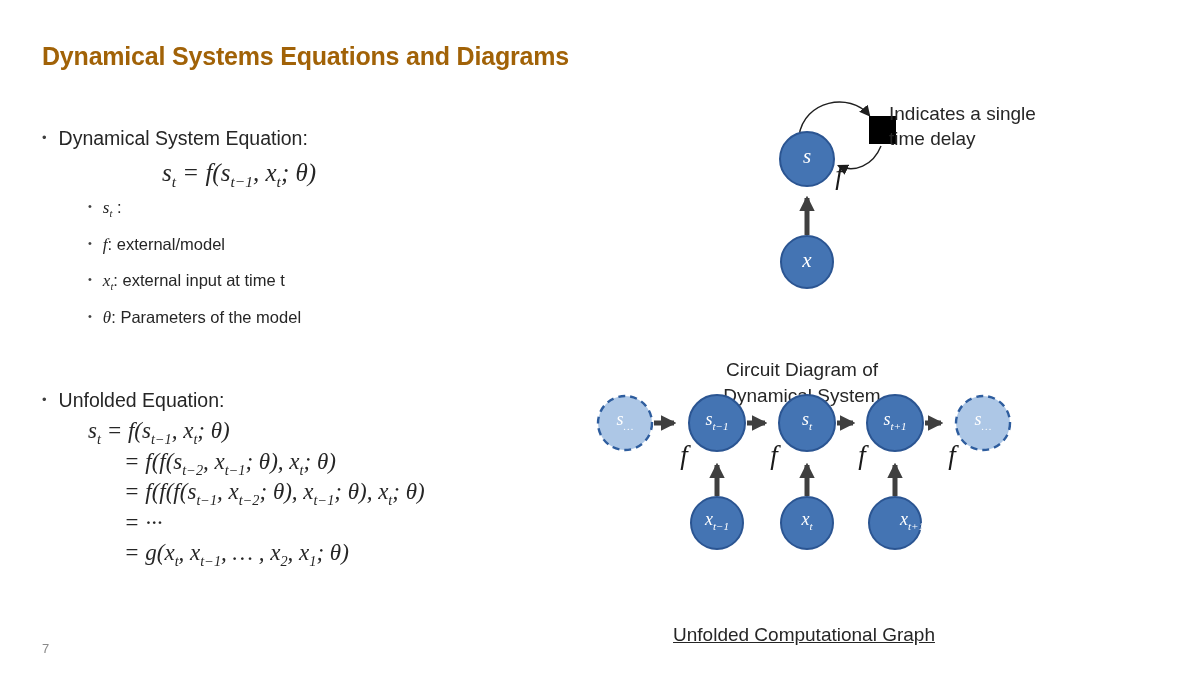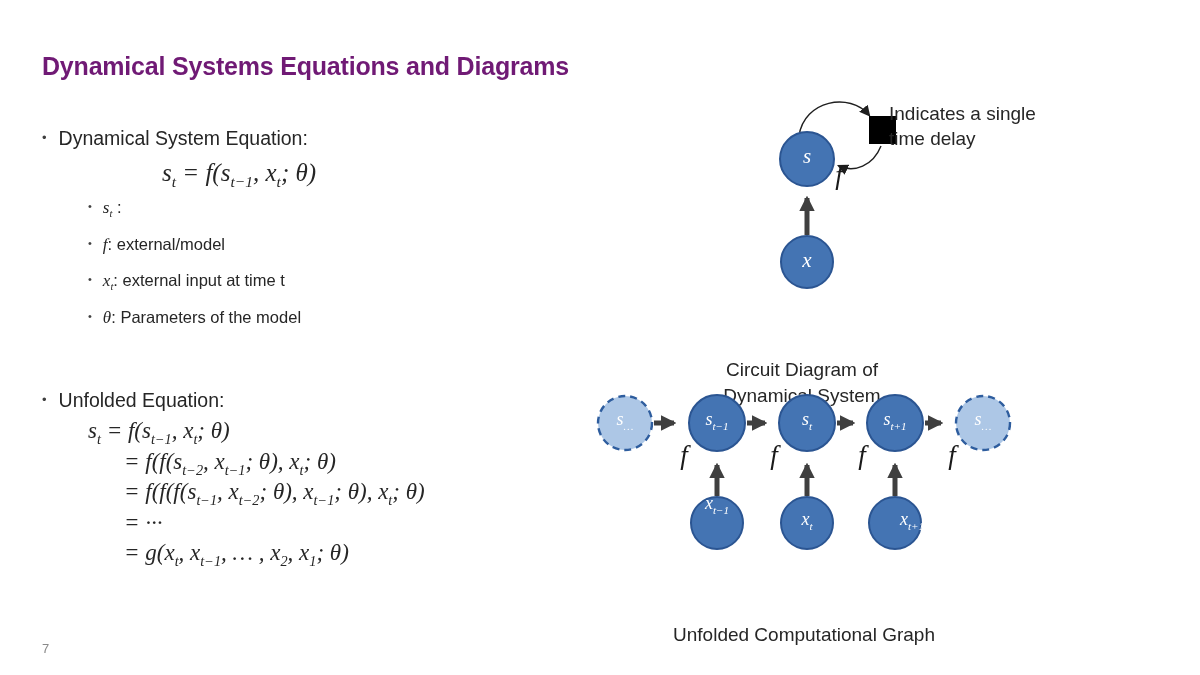--- a/index.html
+++ b/index.html
@@ -2,21 +2,21 @@
 <html><head>
 <meta charset="utf-8">
 <style>
   html,body{margin:0;padding:0;background:#ffffff;}
   .slide{
     position:relative;width:1200px;height:675px;background:#ffffff;overflow:hidden;
     font-family:"Liberation Sans",sans-serif;color:#262626;
   }
   .abs{position:absolute;}
   .title{
-    left:42px;top:52px;font-size:25px;font-weight:bold;color:#701a75;
+    left:42px;top:42px;font-size:25px;font-weight:bold;color:#a16207;
     letter-spacing:-0.2px;white-space:nowrap;
   }
   .bullet-line{display:flex;align-items:baseline;white-space:nowrap;}
   .bullet-line .dot{color:#3f3f3f;font-size:13px;margin-right:12px;position:relative;top:-3px;}
   .lvl1{font-size:19.5px;}
   .math{font-family:"Liberation Serif","DejaVu Serif",serif;font-style:italic;}
   sub{font-size:62%;line-height:0;letter-spacing:0;}
   .eq-display{font-size:25px;white-space:nowrap;}
   .sub-bullets{display:flex;flex-direction:column;}
   .sub-bullets .item{display:flex;align-items:baseline;height:36.5px;font-size:16.5px;white-space:nowrap;}
@@ -153,27 +153,27 @@
       <circle cx="219" cy="138" r="26" fill="#4474b3" stroke="#2b5592" stroke-width="2"></circle>
       <circle cx="307" cy="138" r="26" fill="#4474b3" stroke="#2b5592" stroke-width="2"></circle>
     </svg>
     
     <div class="node-label abs" style="left:7px;top:24px;width:60px;font-size:18px;">s<sub>…</sub></div>
     <div class="node-label abs" style="left:99px;top:24px;width:60px;font-size:18px;">s<sub>t−1</sub></div>
     <div class="node-label abs" style="left:189px;top:24px;width:60px;font-size:18px;">s<sub>t</sub></div>
     <div class="node-label abs" style="left:277px;top:24px;width:60px;font-size:18px;">s<sub>t+1</sub></div>
     <div class="node-label abs" style="left:365px;top:24px;width:60px;font-size:18px;">s<sub>…</sub></div>
     
-    <div class="node-label abs" style="left:99px;top:108px;width:60px;font-size:18px;">x<sub>t−1</sub></div>
+    <div class="node-label abs" style="left:99px;top:124px;width:60px;font-size:18px;">x<sub>t−1</sub></div>
     <div class="node-label abs" style="left:189px;top:124px;width:60px;font-size:18px;">x<sub>t</sub></div>
     <div class="node-label abs" style="left:294px;top:124px;width:60px;font-size:18px;">x<sub>t+1</sub></div>
     
     <div class="f-label abs" style="left:81px;top:55px;width:30px;">f</div>
     <div class="f-label abs" style="left:171px;top:55px;width:30px;">f</div>
     <div class="f-label abs" style="left:259px;top:55px;width:30px;">f</div>
     <div class="f-label abs" style="left:349px;top:55px;width:30px;">f</div>
   </div>
 
-  <div class="abs caption" style="left:588px;top:576px;width:432px;">Unfolded Computational Graph</div>
+  <div class="abs caption" style="left:588px;top:576px;width:432px;text-decoration:underline;">Unfolded Computational Graph</div>
 
   <div class="abs page-num">7</div>
 
 </div>
 
 </body></html>

